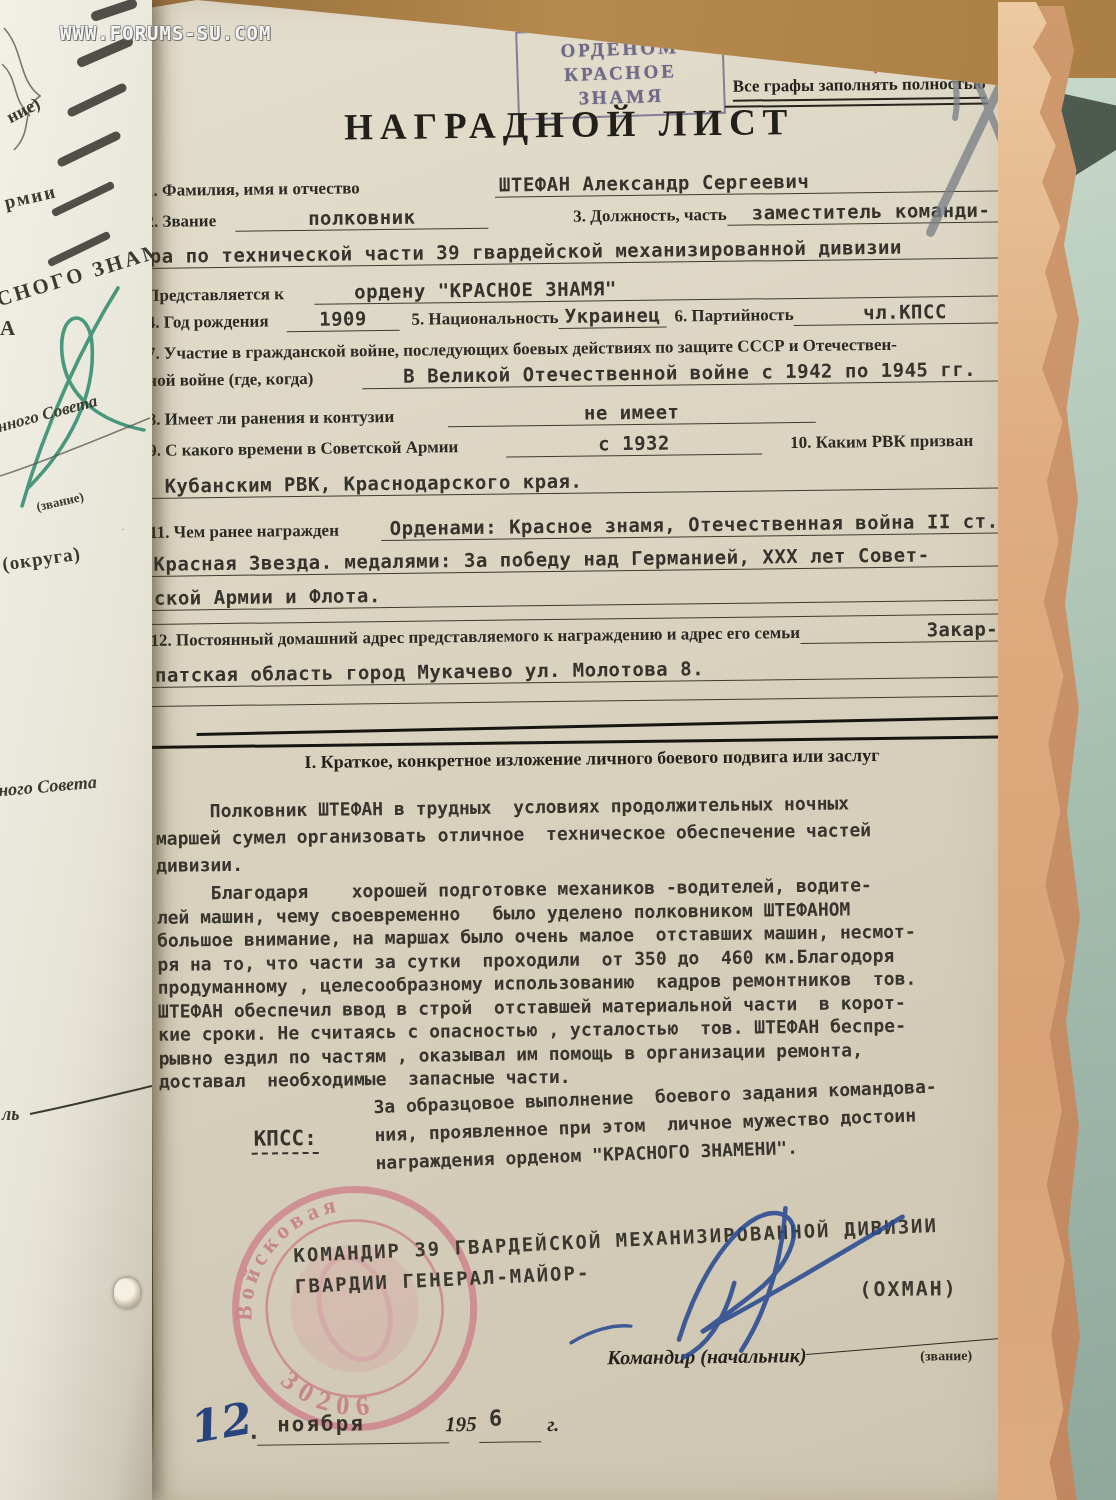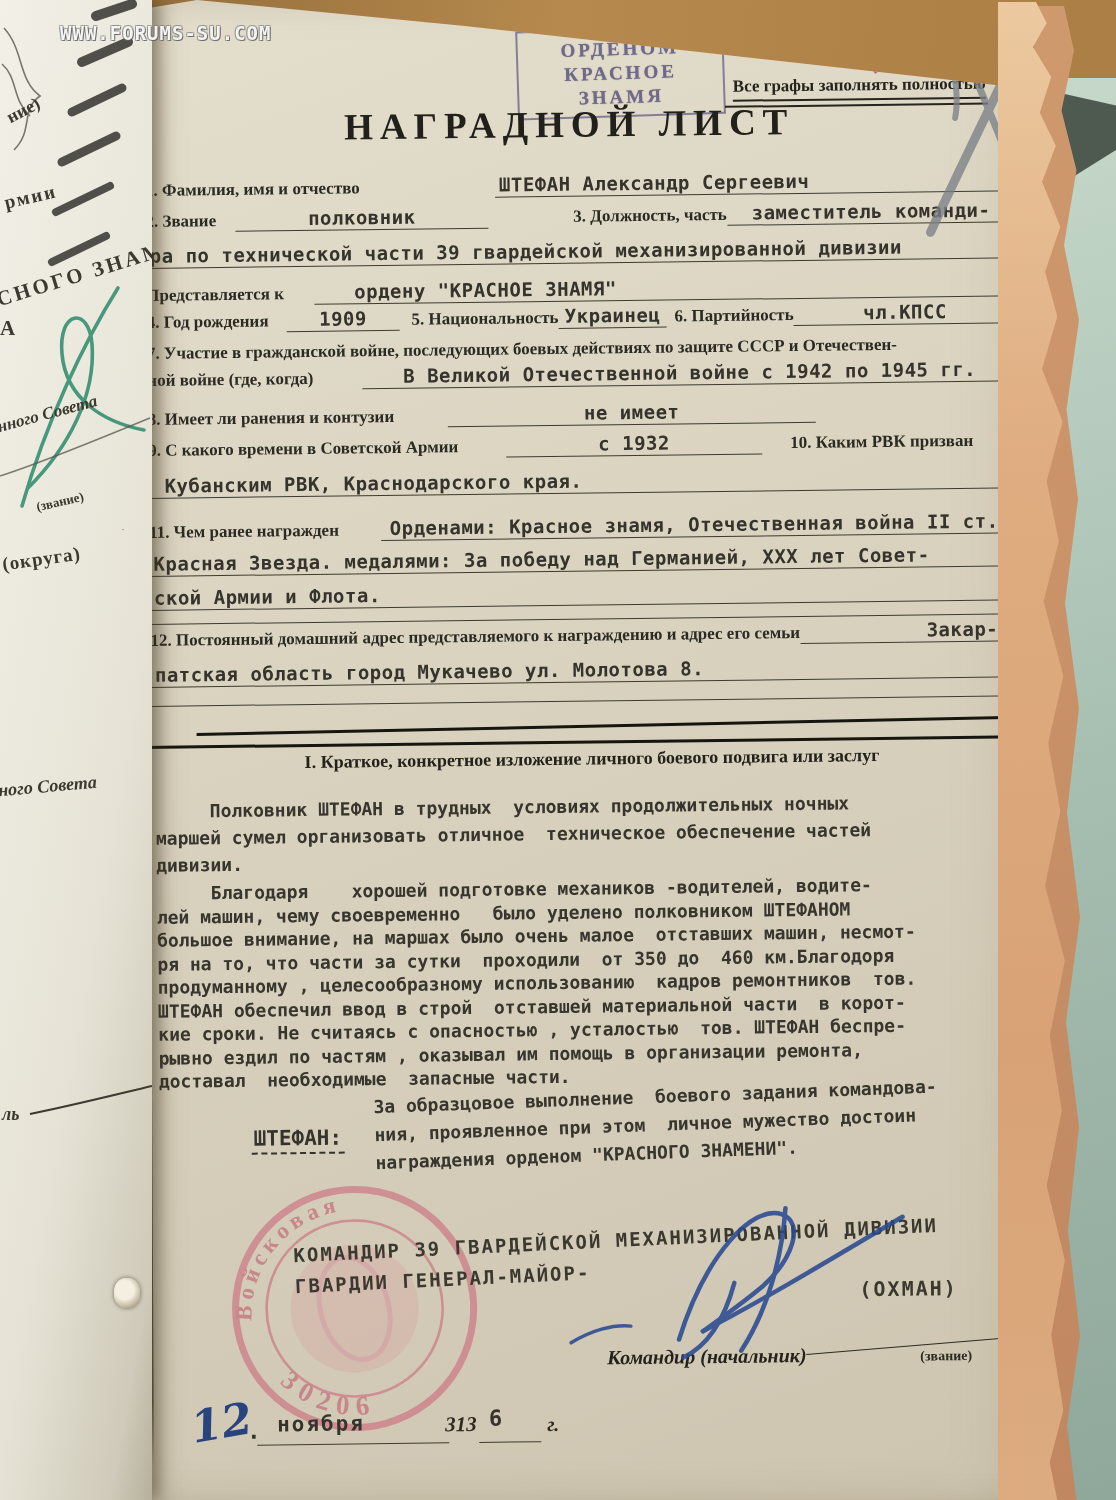--- a/index.html
+++ b/index.html
@@ -206,21 +206,21 @@
       <div class="typed-block pre" style="left:18px;top:876px;right:18px">     Благодаря    хорошей подготовке механиков -водителей, водите-
 лей машин, чему своевременно   было уделено полковником ШТЕФАНОМ
 большое внимание, на маршах было очень малое  отставших машин, несмот-
 ря на то, что части за сутки  проходили  от 350 до  460 км.Благодоря
 продуманному , целесообразному использованию  кадров ремонтников  тов.
 ШТЕФАН обеспечил ввод в строй  отставшей материальной части  в корот-
 кие сроки. Не считаясь с опасностью , усталостью  тов. ШТЕФАН беспре-
 рывно ездил по частям , оказывал им помощь в организации ремонта,
 доставал  необходимые  запасные части.</div>
 
-      <div class="vyvod-lbl">ШТЕФАН:</div>
+      <div class="vyvod-lbl">КПСС:</div>
       <div class="typed-block pre vyvod-text">За образцовое выполнение  боевого задания командова-
 ния, проявленное при этом  личное мужество достоин
 награждения орденом "КРАСНОГО ЗНАМЕНИ".</div>
 
       <svg style="position:absolute;left:78px;top:1172px;transform:rotate(-15deg)" width="266" height="266" viewBox="0 0 266 266">
         <g opacity=".62">
           <circle cx="133" cy="133" r="119" fill="none" stroke="#cb6b7c" stroke-width="7"></circle>
           <circle cx="133" cy="133" r="88" fill="none" stroke="#cb6b7c" stroke-width="2.6"></circle>
           <circle cx="133" cy="133" r="64" fill="rgba(214,128,142,.30)"></circle>
           <ellipse cx="133" cy="133" rx="34" ry="52" fill="none" stroke="#d58b9a" stroke-width="5" opacity=".7"></ellipse>
@@ -254,21 +254,21 @@
       </svg>
 
       <div class="signer">Командир (начальник)</div>
       <div class="rank-rule"></div>
       <div class="rank-cap">(звание)</div>
 
       <div class="date-day">12</div>
       <div class="date-dot">.</div>
       <div class="date-month">ноября</div>
       <div class="rule date-rule1"></div>
-      <div class="date-195">313</div>
+      <div class="date-195">195</div>
       <div class="date-6">6</div>
       <div class="rule date-rule2"></div>
       <div class="date-g">г.</div>
 
       <div class="spine-line"></div>
     </div>
   </div>
 
   <div class="layer torn-b"></div>
   <div class="layer torn-a"></div>

